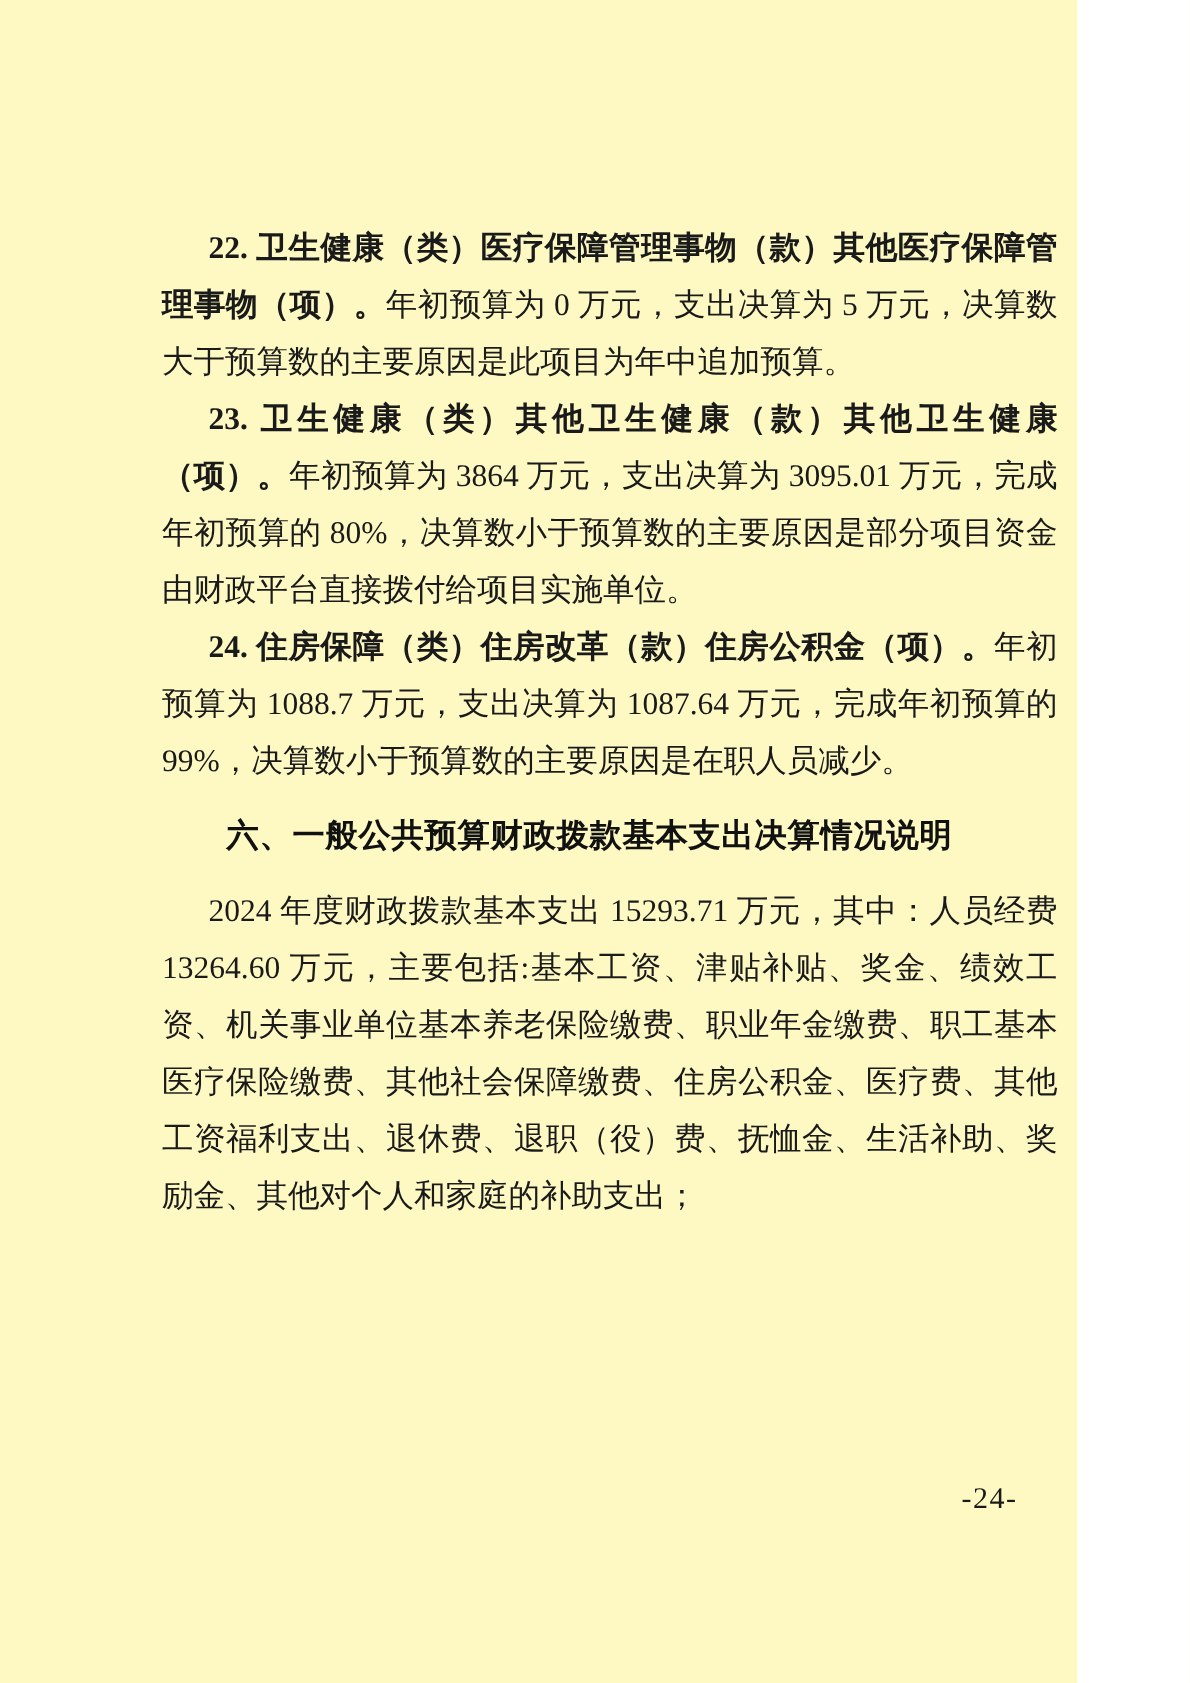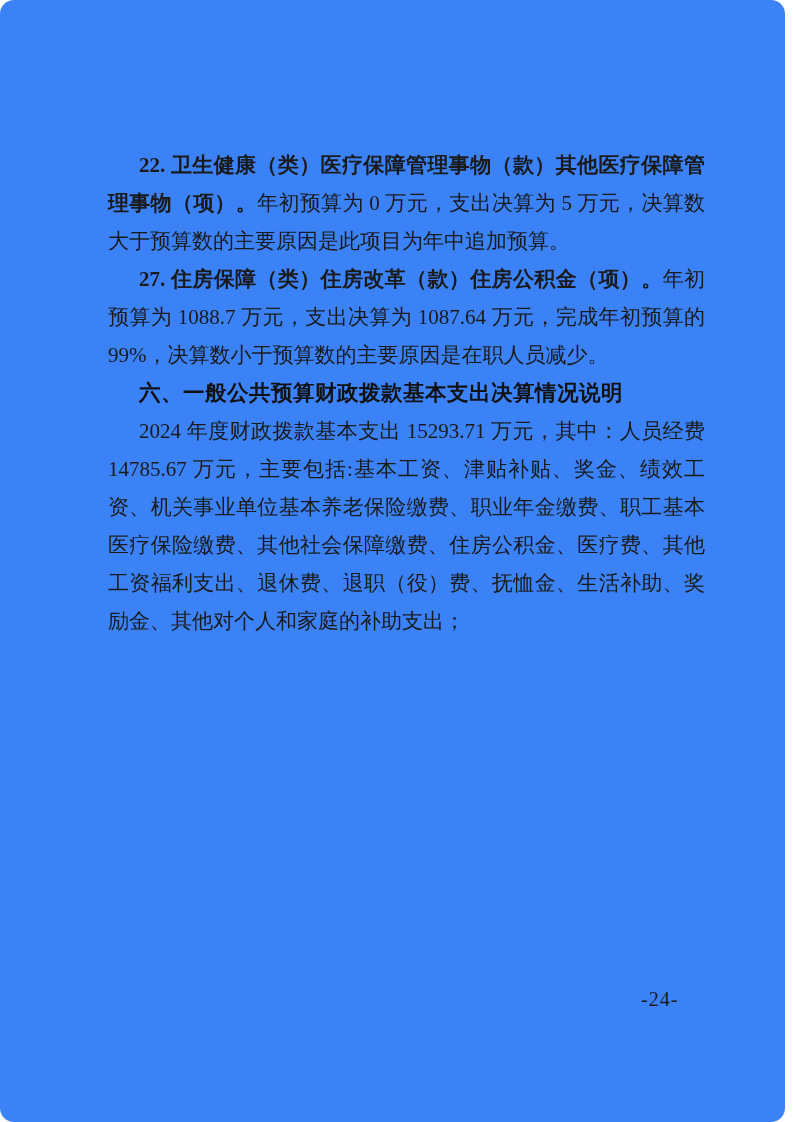--- a/index.html
+++ b/index.html
@@ -2,46 +2,45 @@
 <html><head>
 <meta charset="utf-8">
 <style>
   html, body {
     margin: 0;
     padding: 0;
     background: #ffffff;
   }
   .page {
     position: relative;
-    width: 785px;
+    width: 718px;
     height: 1122px;
-    background: #3b82f6;
+    background: #fef9c3;
     overflow: hidden;
     color: #1a1a1a;
     font-family: "Liberation Serif", "DejaVu Serif", serif;
-    border-radius: 14px;
   }
   .content {
     position: absolute;
     left: 108px;
     top: 146px;
     width: 597px;
     font-size: 21px;
     line-height: 38px;
     text-align: justify;
   }
   .para {
     margin: 0;
     text-indent: 31px;
   }
   .clause-lead {
     font-weight: 700;
   }
   .section-heading {
-    margin: 0;
+    margin: 12px;
     text-indent: 31px;
     font-family: "Liberation Sans", "DejaVu Sans", sans-serif;
     font-weight: 700;
     font-size: 21.5px;
     line-height: 38px;
     letter-spacing: 0.5px;
     color: #111111;
     text-align: left;
   }
   .page-number {
@@ -56,24 +55,25 @@
   }
 </style>
 </head>
 <body>
 
 <div class="page">
   <div class="content">
 
     <p class="para"><span class="clause-lead">22. 卫生健康（类）医疗保障管理事物（款）其他医疗保障管理事物（项）。</span><span>年初预算为 0 万元，支出决算为 5 万元，决算数大于预算数的主要原因是此项目为年中追加预算。</span></p>
 
+    <p class="para"><span class="clause-lead">23. 卫生健康（类）其他卫生健康（款）其他卫生健康（项）。</span><span>年初预算为 3864 万元，支出决算为 3095.01 万元，完成年初预算的 80%，决算数小于预算数的主要原因是部分项目资金由财政平台直接拨付给项目实施单位。</span></p>
 
-    <p class="para"><span class="clause-lead">27. 住房保障（类）住房改革（款）住房公积金（项）。</span><span>年初预算为 1088.7 万元，支出决算为 1087.64 万元，完成年初预算的 99%，决算数小于预算数的主要原因是在职人员减少。</span></p>
+    <p class="para"><span class="clause-lead">24. 住房保障（类）住房改革（款）住房公积金（项）。</span><span>年初预算为 1088.7 万元，支出决算为 1087.64 万元，完成年初预算的 99%，决算数小于预算数的主要原因是在职人员减少。</span></p>
 
     <h2 class="section-heading">六、一般公共预算财政拨款基本支出决算情况说明</h2>
 
-    <p class="para">2024 年度财政拨款基本支出 15293.71 万元，其中：人员经费 14785.67 万元，主要包括:基本工资、津贴补贴、奖金、绩效工资、机关事业单位基本养老保险缴费、职业年金缴费、职工基本医疗保险缴费、其他社会保障缴费、住房公积金、医疗费、其他工资福利支出、退休费、退职（役）费、抚恤金、生活补助、奖励金、其他对个人和家庭的补助支出；</p>
+    <p class="para">2024 年度财政拨款基本支出 15293.71 万元，其中：人员经费 13264.60 万元，主要包括:基本工资、津贴补贴、奖金、绩效工资、机关事业单位基本养老保险缴费、职业年金缴费、职工基本医疗保险缴费、其他社会保障缴费、住房公积金、医疗费、其他工资福利支出、退休费、退职（役）费、抚恤金、生活补助、奖励金、其他对个人和家庭的补助支出；</p>
 
 
   </div>
 
   <div class="page-number">-24-</div>
 </div>
 
 </body></html>

